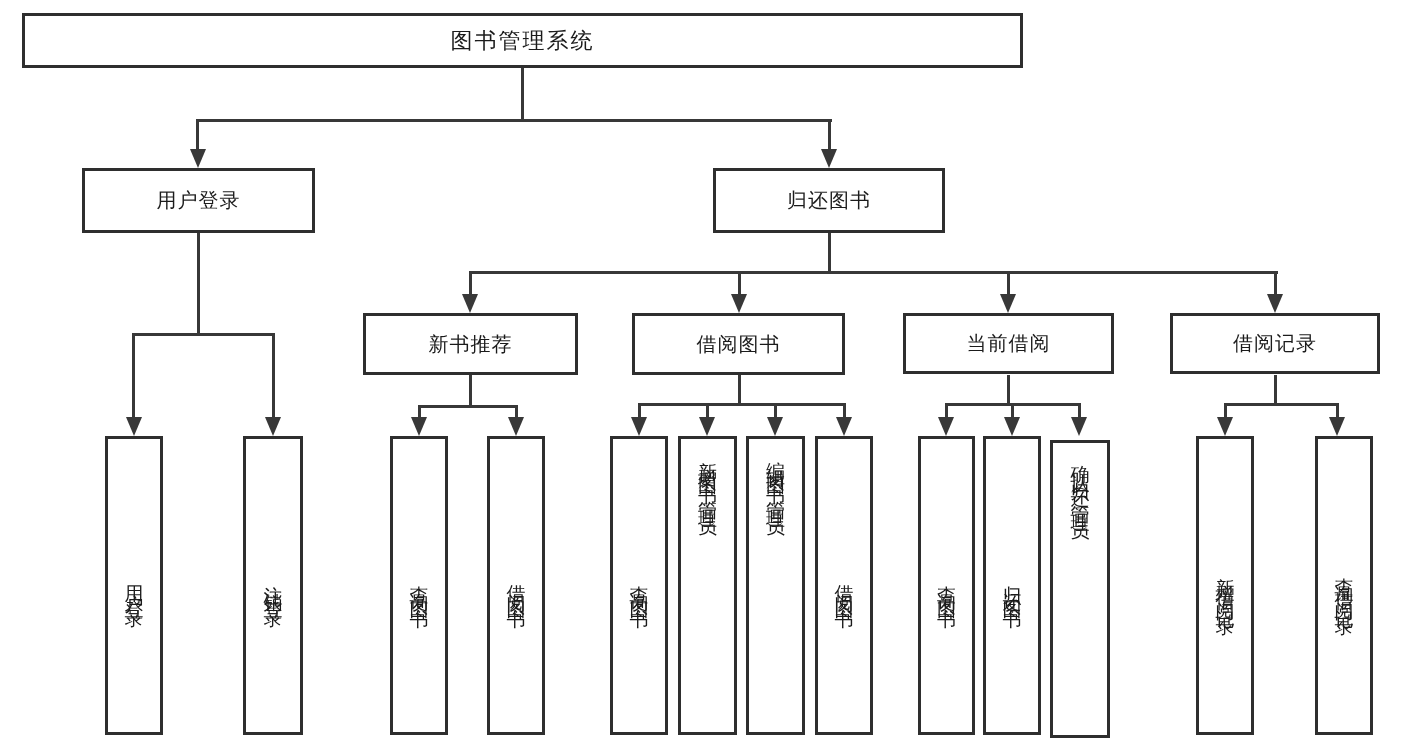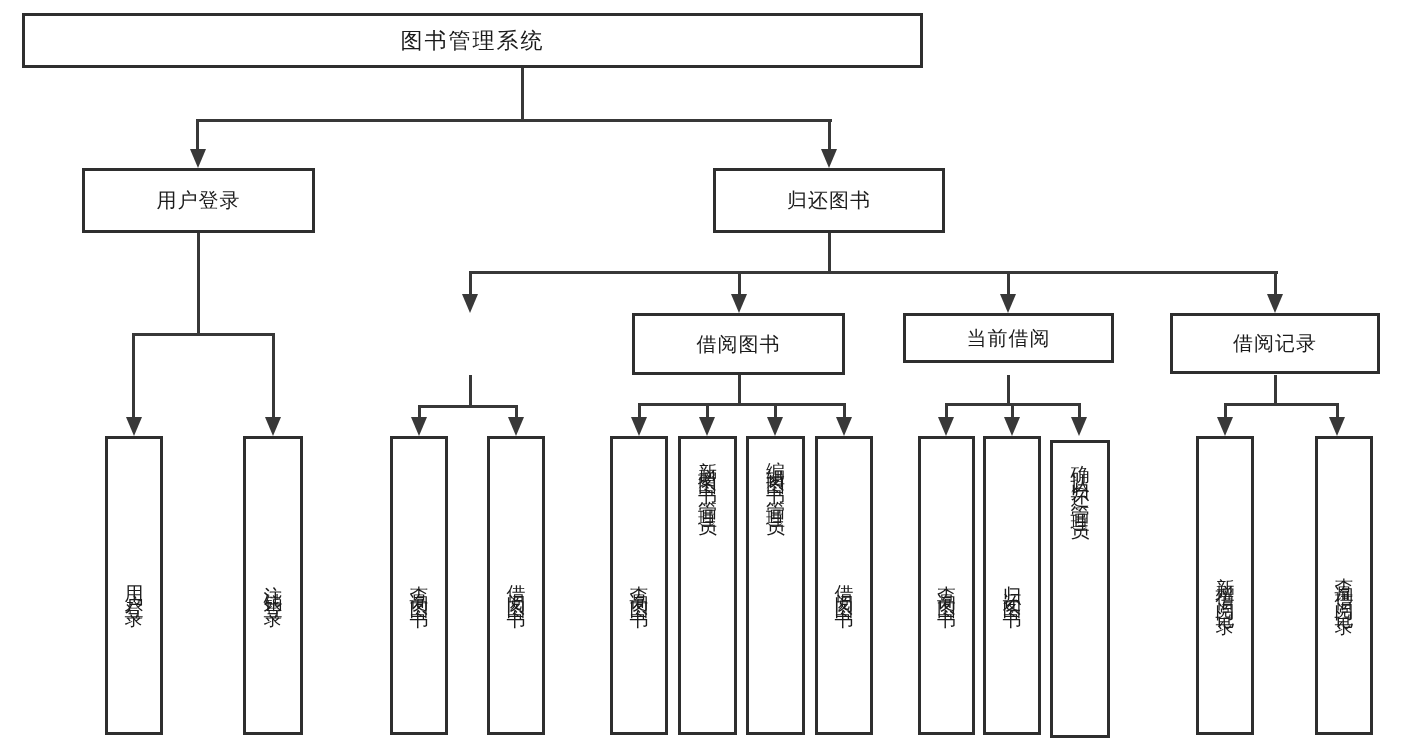--- a/index.html
+++ b/index.html
@@ -55,21 +55,21 @@
     text-shadow:0 0 2px #fff,0 0 2px #fff,1px 1px 0 rgba(255,255,255,.7);
     z-index:5;
     white-space:nowrap;
   }
 </style>
 </head>
 <body>
 
 <div class="canvas">
 
-  <div class="box root-box" style="left:22px;top:13px;width:901px;height:55px;font-family:Liberation Mono, monospace;">
+  <div class="box root-box" style="left:22px;top:13px;width:1001px;height:55px;font-family:Liberation Mono, monospace;">
     <span class="hlabel">图书管理系统</span>
   </div>
 
   <div class="line" style="left:521px;top:68px;width:3px;height:53px;"></div>
   <div class="line" style="left:196px;top:119px;width:636px;height:3px;"></div>
   <div class="line" style="left:196px;top:119px;width:3px;height:33px;"></div>
   <div class="arrow" style="left:190px;top:149px;"></div>
   <div class="line" style="left:828px;top:119px;width:3px;height:33px;"></div>
   <div class="arrow" style="left:821px;top:149px;"></div>
 
@@ -91,24 +91,27 @@
   <div class="line" style="left:469px;top:271px;width:809px;height:3px;"></div>
   <div class="line" style="left:469px;top:271px;width:3px;height:26px;"></div>
   <div class="arrow" style="left:462px;top:294px;"></div>
   <div class="line" style="left:738px;top:271px;width:3px;height:26px;"></div>
   <div class="arrow" style="left:731px;top:294px;"></div>
   <div class="line" style="left:1007px;top:271px;width:3px;height:26px;"></div>
   <div class="arrow" style="left:1000px;top:294px;"></div>
   <div class="line" style="left:1274px;top:271px;width:3px;height:26px;"></div>
   <div class="arrow" style="left:1267px;top:294px;"></div>
 
+  <div class="box" style="left:363px;top:313px;width:215px;height:62px;">
+    <span class="hlabel">新书推荐</span>
+  </div>
   <div class="box" style="left:632px;top:313px;width:213px;height:62px;">
     <span class="hlabel">借阅图书</span>
   </div>
-  <div class="box" style="left:903px;top:313px;width:211px;height:50px;">
+  <div class="box" style="left:903px;top:313px;width:211px;height:61px;">
     <span class="hlabel">当前借阅</span>
   </div>
   <div class="box" style="left:1170px;top:313px;width:210px;height:61px;">
     <span class="hlabel">借阅记录</span>
   </div>
 
   <div class="line" style="left:469px;top:375px;width:3px;height:33px;"></div>
   <div class="line" style="left:418px;top:405px;width:100px;height:3px;"></div>
   <div class="line" style="left:418px;top:405px;width:3px;height:14px;"></div>
   <div class="arrow" style="left:411px;top:417px;"></div>

